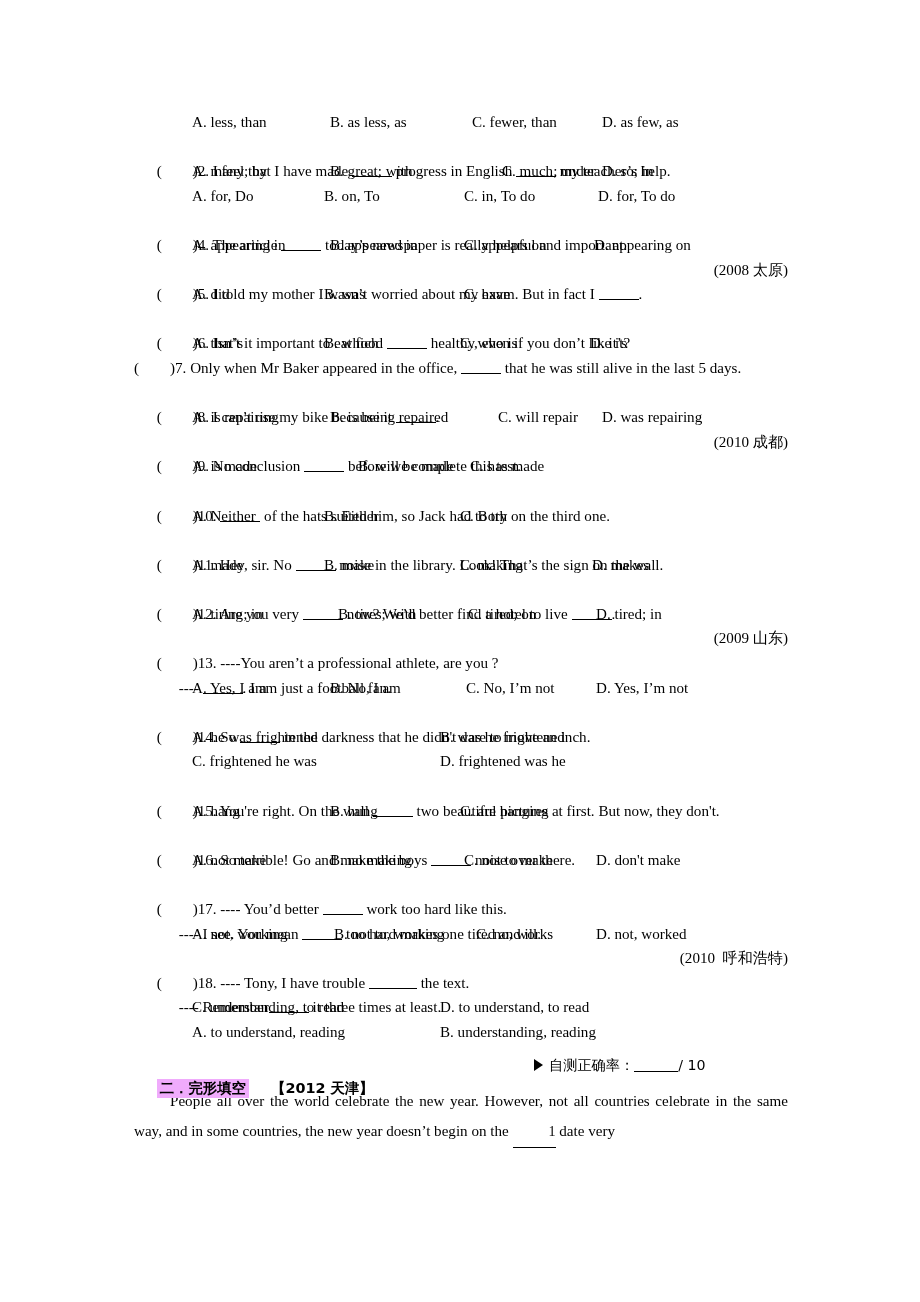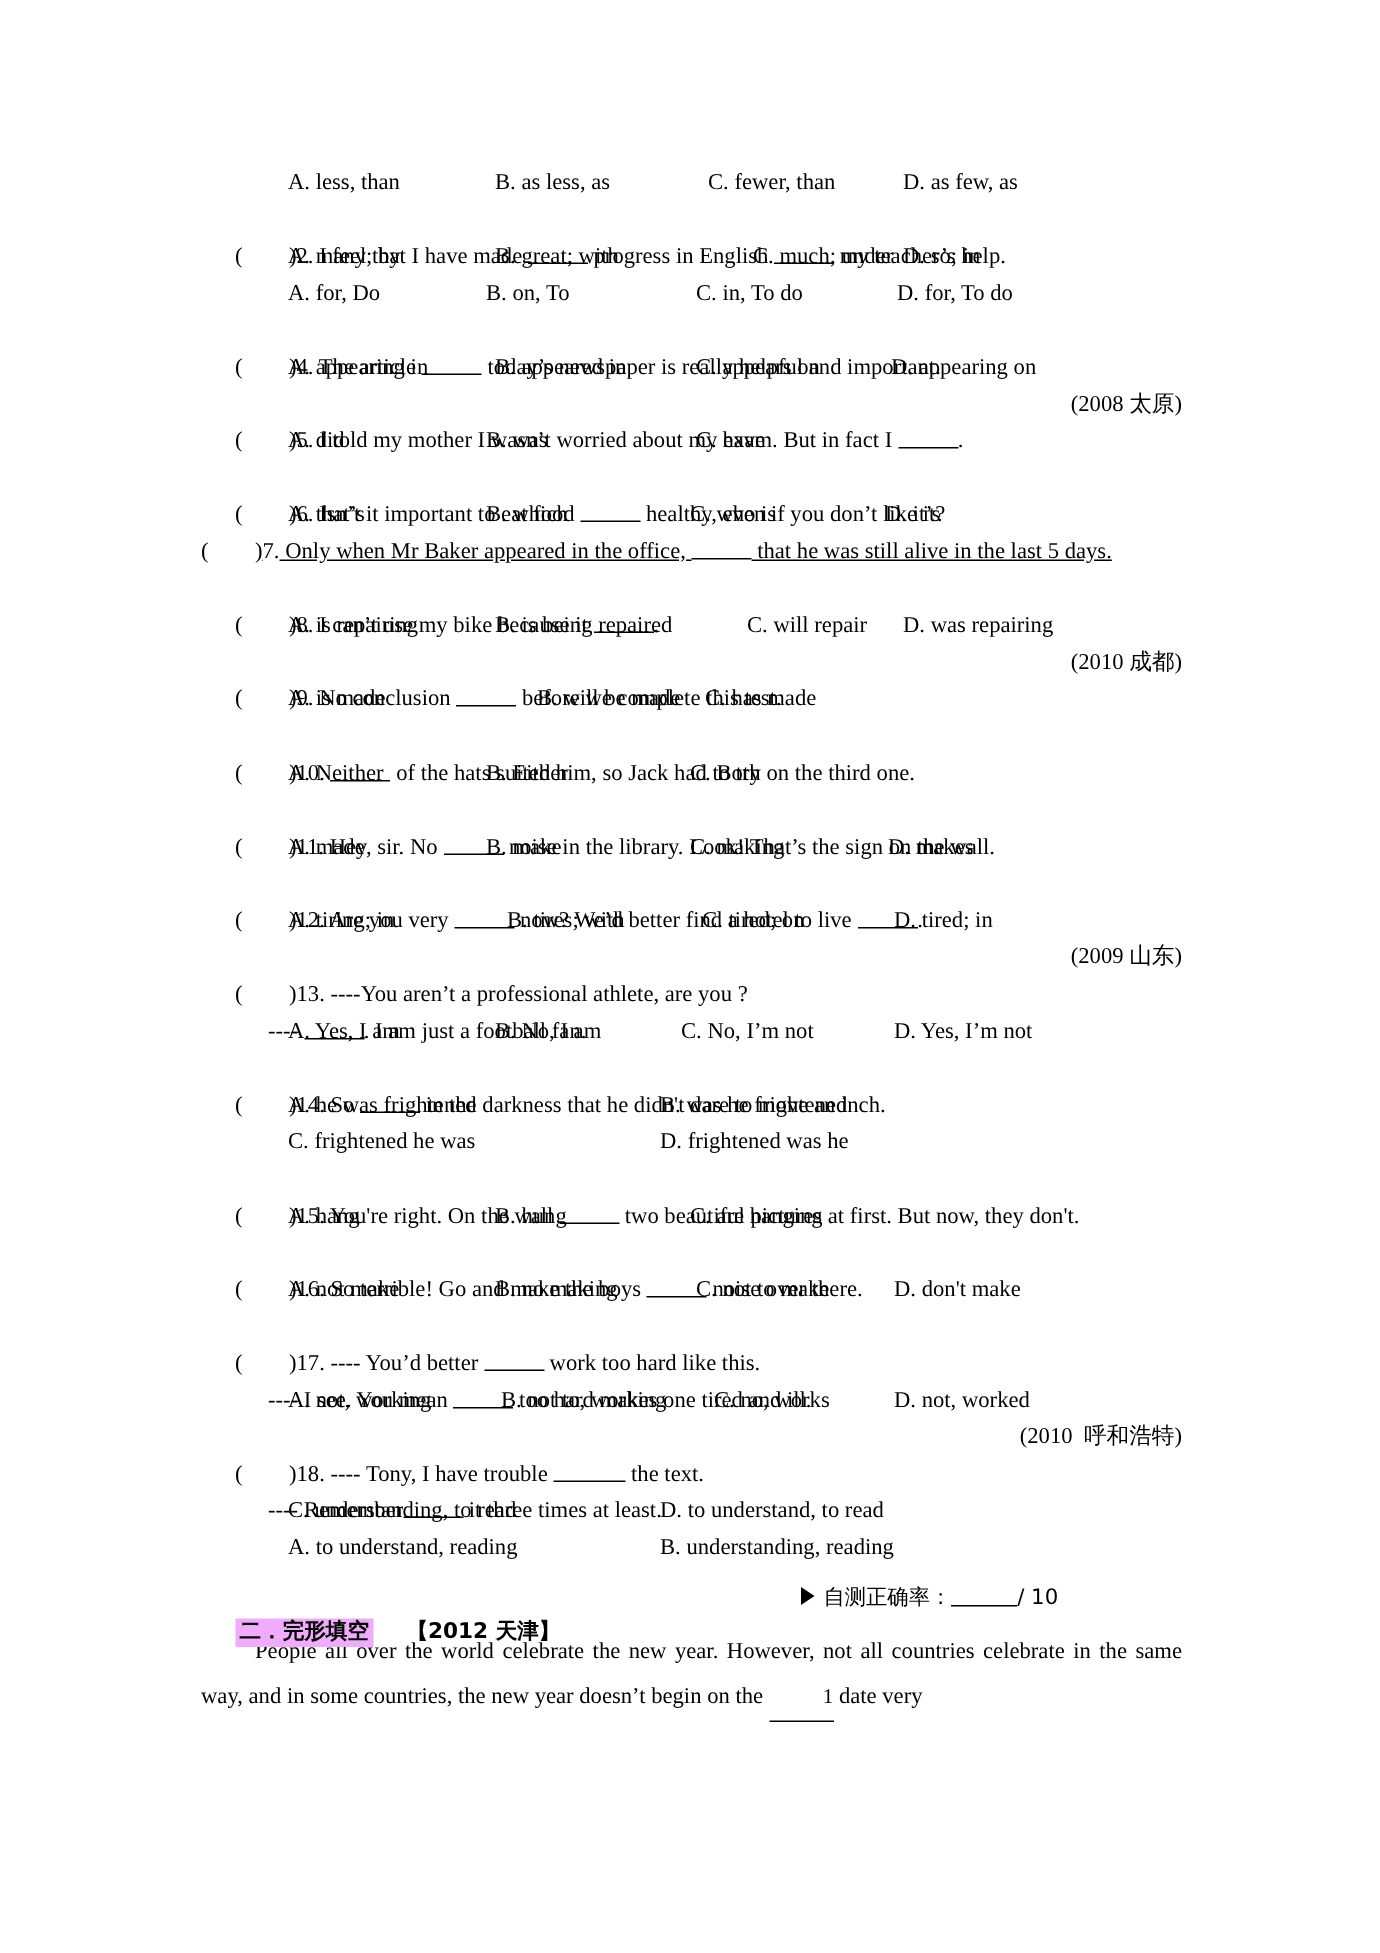--- a/index.html
+++ b/index.html
@@ -39,21 +39,20 @@
   .qline {
     position: relative;
     white-space: pre;
     height: 24.6px;
   }
   .qline.wrap {
     white-space: normal;
     height: auto;
     text-align: justify;
     text-justify: inter-word;
-    text-decoration: underline;
   }
   .qline.wrap > .qtext { white-space: normal; }
 
   .paren { display: inline-block; width: 36px; }
   .qnum  { display: inline-block; }
 
   
   .opts {
     position: relative;
     height: 24.6px;
@@ -272,21 +271,21 @@
     <div class="qline">
       <span class="paren">(</span><span>)</span><span class="qnum">13.</span><span> ----You aren’t a professional athlete, are you ?</span>
       <span class="year">(2009 山东)</span>
     </div>
     <div class="line">
       <span class="dialog-indent"></span><span>---- </span><span class="blank b-md"></span><span>. I am just a football fan.</span>
     </div>
     <div class="opts">
       <span class="opt" style="left:58px;">A. Yes, I am</span>
       <span class="opt" style="left:196px;">B. No, I am</span>
-      <span class="opt" style="left:320px;">C. No, I’m not</span>
+      <span class="opt" style="left:332px;">C. No, I’m not</span>
       <span class="opt" style="left:462px;">D. Yes, I’m not</span>
     </div>
 
     <div class="qline">
       <span class="paren">(</span><span>)</span><span class="qnum">14.</span><span> So </span><span class="blank b-md"></span><span> in the darkness that he didn't dare to move an inch.</span>
     </div>
     <div class="optrow2">
       <span class="o1">A. he was frightened</span>
       <span class="o2">B. was he frightened</span>
     </div>

